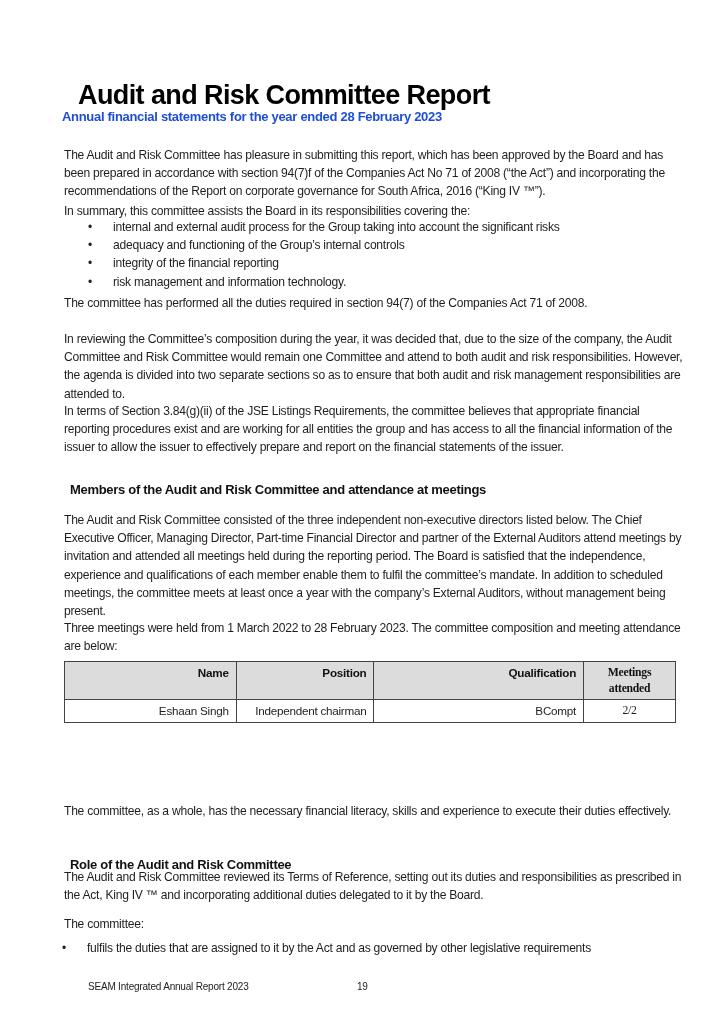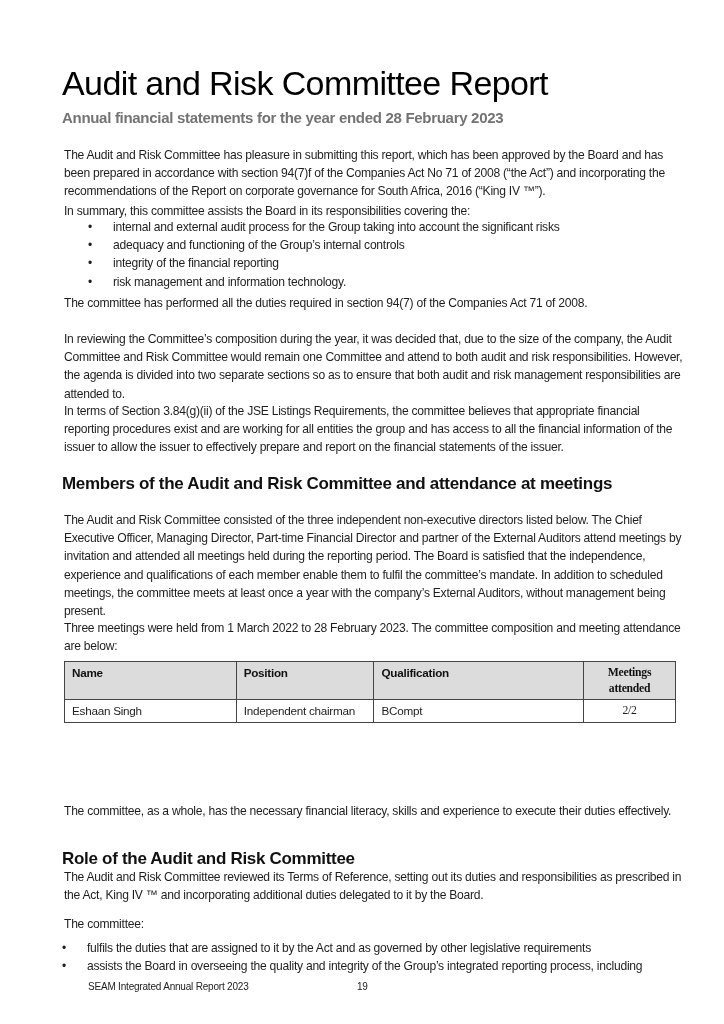--- a/index.html
+++ b/index.html
@@ -2,54 +2,54 @@
 <html><head>
 <meta charset="utf-8">
 <style>
   html, body { margin: 0; padding: 0; background: #ffffff; }
   body {
     width: 724px; height: 1024px; position: relative; overflow: hidden;
     font-family: "Liberation Sans", sans-serif; color: #1a1a1a;
   }
   .page { position: absolute; left: 62px; top: 0; width: 620px; }
   h1 {
-    position: absolute; left: 0; top: 64px; margin: 0;
-    font-size: 34px; font-weight: normal; letter-spacing: -0.6px; color: #000;
+    position: absolute; left: 0; top: 64px; margin: 16px;
+    font-size: 27px; font-weight: bold; letter-spacing: -0.6px; color: #000;
     white-space: nowrap;
   }
   .sub {
     position: absolute; left: 0; top: 109px; margin: 0;
-    font-size: 15px; font-weight: bold; letter-spacing: -0.3px; color: #737373;
+    font-size: 13px; font-weight: bold; letter-spacing: -0.3px; color: #1d4ed8;
     white-space: nowrap;
   }
   .p {
     position: absolute; left: 0; margin: 2px; width: 620px;
     font-size: 12.1px; line-height: 18.2px; letter-spacing: -0.25px; color: #1e1e1e;
   }
   .h2 {
-    position: absolute; left: 0; margin: 0;
-    font-size: 17px; font-weight: bold; letter-spacing: -0.3px; color: #111;
+    position: absolute; left: 0; margin: 8px;
+    font-size: 13px; font-weight: bold; letter-spacing: -0.3px; color: #111;
     white-space: nowrap;
   }
   ul.bul { position: absolute; left: 0; margin: 0; padding: 0; list-style: none; width: 640px; }
   ul.bul li {
     position: relative; padding-left: 25px; font-size: 12.1px; line-height: 18.2px;
     letter-spacing: -0.25px; color: #1e1e1e; white-space: nowrap;
   }
   ul.bul li::before {
     content: "\2022"; position: absolute; left: 0; top: 0; font-size: 12px;
   }
   ul.b1 { left: 26px; }
   ul.b1 li { padding-left: 25px; }
   table.att {
     position: absolute; left: 2px; top: 661px; width: 612px;
     border-collapse: collapse; font-size: 11.7px; letter-spacing: -0.25px; color: #1e1e1e;
   }
   table.att th, table.att td {
-    border: 1px solid #444; padding: 3px 7px 3px 7px; text-align: left; vertical-align: top;
+    border: 1px solid #444; padding: 3px 7px 3px 7px; text-align: right; vertical-align: top;
     line-height: 15.5px;
   }
   table.att th { background: #dcdcdc; font-weight: bold; color: #111; height: 30px; }
   table.att td.num, table.att th.num { text-align: center; font-family: Liberation Serif, serif; }
   table.att tr.r { height: 20px; }
   .footer {
     position: absolute; top: 981px; font-size: 10px; color: #222; letter-spacing: -0.2px; white-space: nowrap;
   }
 </style>
 </head>
@@ -109,18 +109,17 @@
   <p class="p" style="top:800px;">The committee, as a whole, has the necessary financial literacy, skills and experience to execute their duties effectively.</p>
 
   <div class="h2" style="top:849px;">Role of the Audit and Risk Committee</div>
 
   <p class="p" style="top:866px;">The Audit and Risk Committee reviewed its Terms of Reference, setting out its duties and responsibilities as prescribed in the Act, King IV ™ and incorporating additional duties delegated to it by the Board.</p>
 
   <p class="p" style="top:913px;">The committee:</p>
 
   <ul class="bul" style="top:939px; left:0;">
     <li>fulfils the duties that are assigned to it by the Act and as governed by other legislative requirements</li>
-    <li>assists the Board in overseeing the quality and integrity of the Group’s integrated reporting process, including</li>
   </ul>
 </div>
 
 <div class="footer" style="left:88px;">SEAM Integrated Annual Report 2023</div>
 <div class="footer" style="left:357px;">19</div>
 
 </body></html>

